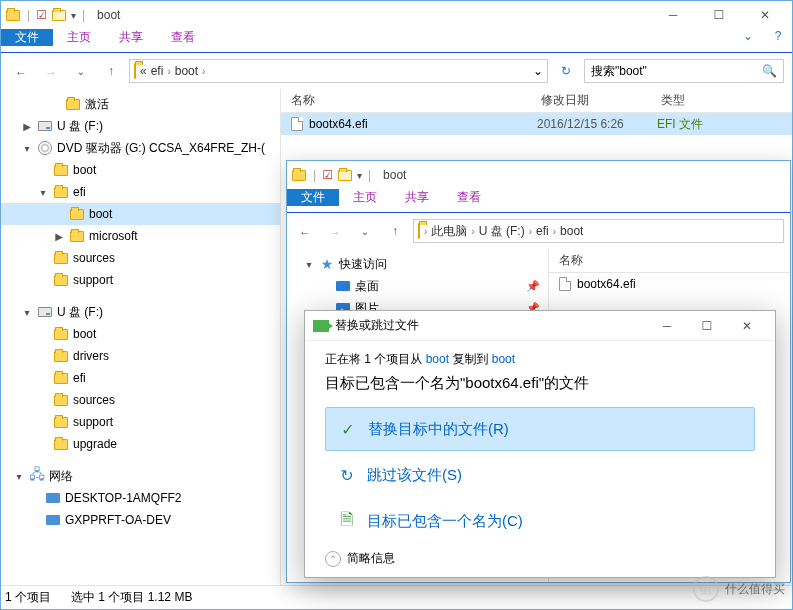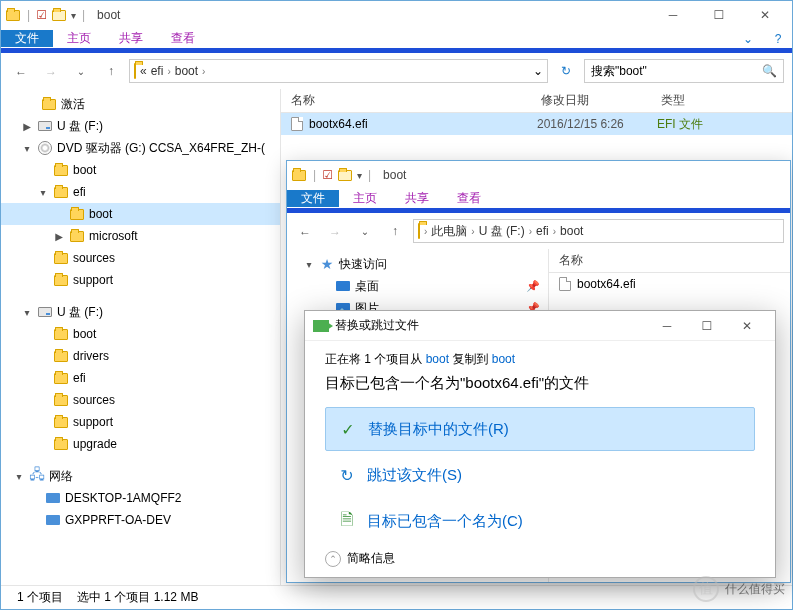--- a/index.html
+++ b/index.html
@@ -5,21 +5,21 @@
 *{box-sizing:border-box;margin:0;padding:0;font-family:"Microsoft YaHei","Segoe UI",sans-serif;font-size:12px;color:#000}
 body{background:#fff;width:793px;height:610px;position:relative;overflow:hidden}
 .win1{position:absolute;left:0;top:0;width:793px;height:610px;border:1px solid #6aa8d8;background:#fff}
 .titlebar{height:28px;display:flex;align-items:center;padding:0 4px;background:#fff}
 .titlebar .tb-left{display:flex;align-items:center;gap:4px}
 .titlebar .tb-icon{width:16px;height:16px;display:flex;align-items:center;justify-content:center}
 .titlebar .title{margin-left:6px;color:#444}
 .titlebar .sep{color:#aaa;margin:0 2px}
 .winbtns{margin-left:auto;display:flex}
 .winbtn{width:46px;height:28px;display:flex;align-items:center;justify-content:center;color:#555}
-.ribbon{height:24px;display:flex;align-items:center;border-bottom:5px solid #1d4ed8}
+.ribbon{height:24px;display:flex;align-items:flex-start;border-bottom:1px solid #1d4ed8}
 .ribbon .tab{padding:0 14px;display:flex;align-items:center;color:#a21caf}
 .ribbon .tab.file{background:#1979ca;color:#fff}
 .ribbon .spacer{flex:1}
 .ribbon .dd{width:32px;display:flex;align-items:center;justify-content:center;color:#1979ca}
 .ribbon .help{width:28px;display:flex;align-items:center;justify-content:center;color:#1979ca}
 .addrbar{height:36px;background:#fff;display:flex;align-items:center;padding:0 8px;gap:6px}
 .navbtn{width:24px;height:24px;border-radius:3px;display:flex;align-items:center;justify-content:center;color:#555}
 .navbtn.dis{color:#bbb}
 .breadcrumb{flex:1;height:24px;border:1px solid #ccc;display:flex;align-items:center;padding:0 4px;gap:4px;overflow:hidden}
 .bc-item{color:#333;white-space:nowrap}
@@ -41,21 +41,21 @@
 .dvd-ic{width:14px;height:14px;border:1px solid #888;border-radius:50%;background:radial-gradient(circle,#fff 20%,#c0c0c0 40%,#fff 60%);position:relative}
 .net-ic{color:#4a90d9;font-size:14px}
 .pc-ic{width:14px;height:10px;background:#4a90d9;border-radius:1px;position:relative}
 .list1{flex:1;overflow:auto}
 .list-head{display:flex;height:24px;align-items:center;border-bottom:1px solid #e5e5e5}
 .lh{padding:0 10px;color:#444;border-right:1px solid transparent}
 .list-row{display:flex;height:22px;align-items:center;padding-left:10px}
 .list-row.sel{background:#cce8ff}
 .file-ic{width:12px;height:14px;background:#fff;border:1px solid #999;border-radius:1px;position:relative}
 .file-ic::after{content:"";position:absolute;top:-1px;right:-1px;width:4px;height:4px;background:#fff;border-left:1px solid #999;border-bottom:1px solid #999}
-.status{height:24px;border-top:1px solid #e5e5e5;display:flex;align-items:center;padding:0 16px;gap:14px;color:#444}
+.status{height:24px;border-top:1px solid #e5e5e5;display:flex;align-items:center;padding:0 4px;gap:20px;color:#444}
 .win2{position:absolute;left:286px;top:160px;width:505px;height:423px;border:1px solid #6aa8d8;background:#fff;box-shadow:0 4px 20px rgba(0,0,0,0.2)}
 .win2 .addrbar{padding:0 6px}
 .win2 .breadcrumb{flex:1}
 .body2{display:flex;height:calc(100% - 28px - 24px - 36px)}
 .tree2{width:262px;border-right:1px solid #e5e5e5;padding:4px 0}
 .pin{margin-left:auto;margin-right:8px;color:#888;font-size:11px}
 .star{color:#4a90d9;font-size:14px}
 .desk-ic{width:14px;height:10px;background:#2b7cd3;border-radius:1px}
 .pic-ic{width:14px;height:11px;background:#2b7cd3;border-radius:1px;position:relative}
 .pic-ic::after{content:"";position:absolute;bottom:1px;left:1px;width:0;height:0;border-left:5px solid transparent;border-right:5px solid transparent;border-bottom:5px solid #8fc8e8}
@@ -128,21 +128,21 @@
         </div>
     </div>
     <div class="refresh">↻</div>
     <div class="search">
       <span>搜索"boot"</span>
       <span class="mag">🔍</span>
     </div>
   </div>
   <div class="body1">
     <div class="tree" id="tree1">
-        <div class="tn" style="padding-left: 24px;">
+        <div class="tn" style="padding-left: 36px; margin-left: 12px;">
           <span class="exp"></span>
           <span class="ic">
             <span class="folder-ic"></span>
           </span>
           <span>激活</span>
         </div>
         <div class="tn" style="padding-left: 20px;">
           <span class="exp">▶</span>
           <span class="ic">
             <span class="drive-ic"></span>

